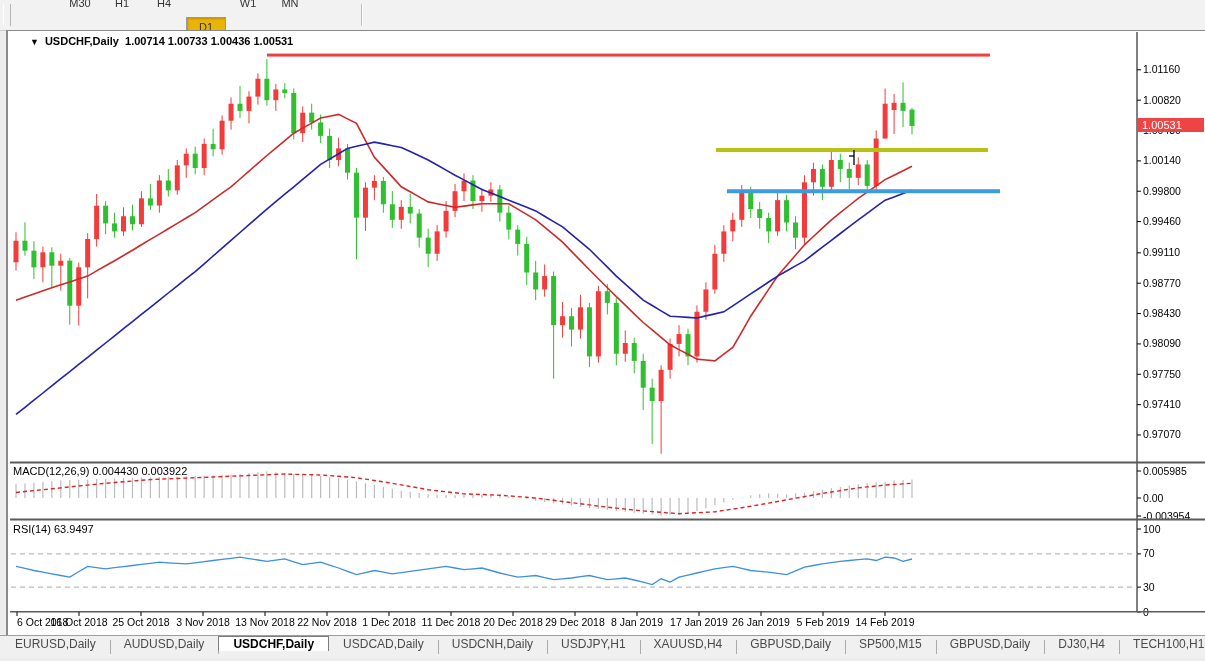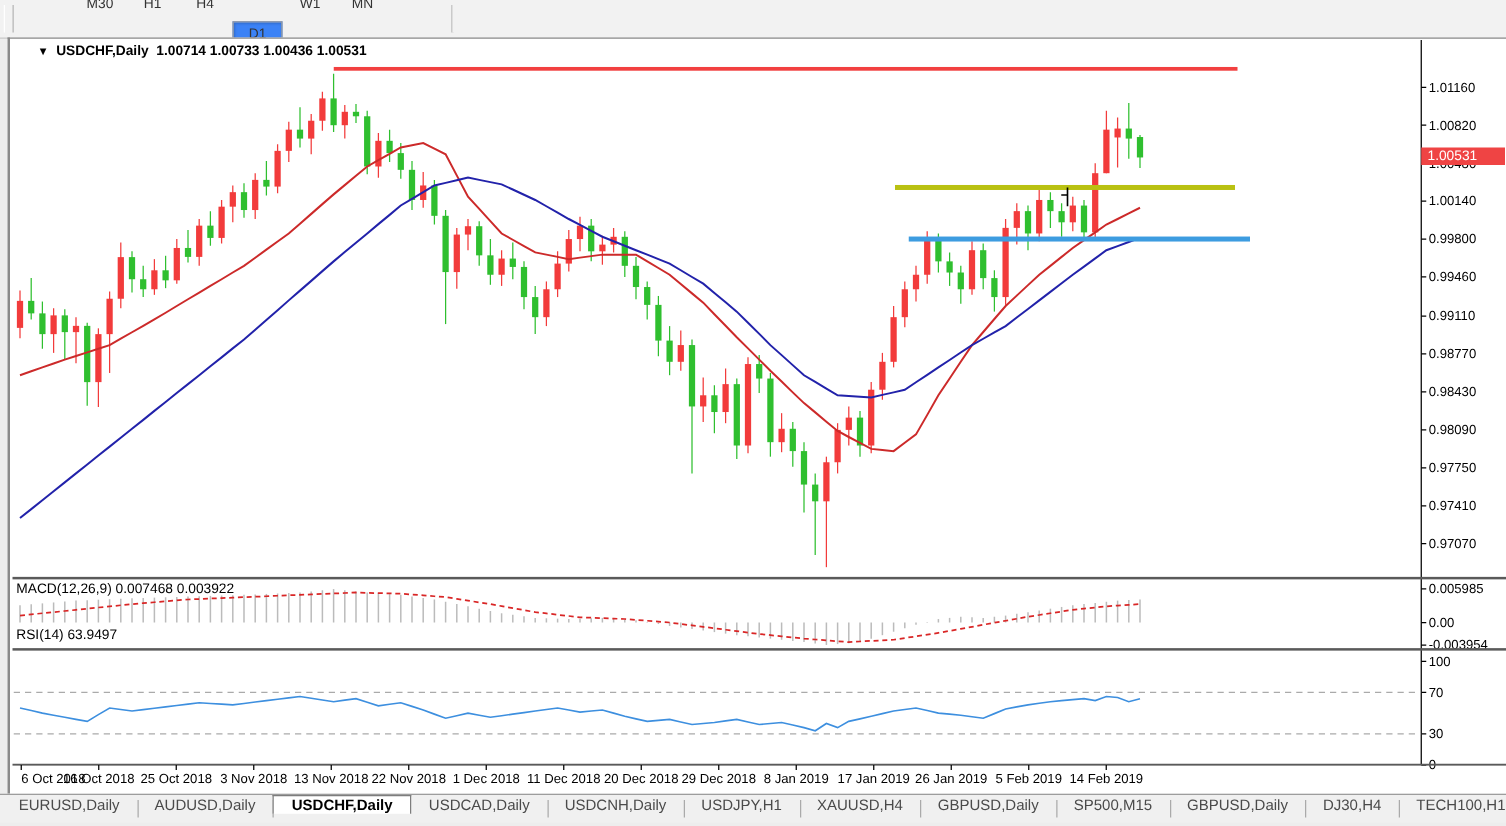--- a/index.html
+++ b/index.html
@@ -1,30 +1,30 @@
 <!DOCTYPE html>
 <html><head>
 <meta charset="utf-8">
 <style>
   html,body{margin:0;padding:0;}
   body{width:1205px;height:661px;background:#ededed;font-family:"Liberation Sans","DejaVu Sans",sans-serif;overflow:hidden;position:relative;}
   
   .toolbar{position:absolute;left:0;top:0;width:1205px;height:30px;background:#f2f2f2;border-bottom:1px solid #c8c8c8;display:flex;align-items:center;gap:44px;}
   .tb-grip{width:6px;height:22px;margin:0 4px 0 3px;border-left:1px solid #fff;border-right:1px solid #b5b5b5;}
   .tf-btn{min-width:26px;padding:3px 6px;margin:0 1px;font-size:11px;color:#333;text-align:center;border:1px solid transparent;background:transparent;cursor:default;}
-  .tf-btn.active{background:#3b82f6;border:1px solid #9a9a9a;box-shadow:inset 1px 1px 2px rgba(0,0,0,0.18);margin-top:24px;}
+  .tf-btn.active{background:#eab308;border:1px solid #9a9a9a;box-shadow:inset 1px 1px 2px rgba(0,0,0,0.18);margin-top:24px;}
   .tb-sep{width:1px;height:22px;background:#bdbdbd;border-right:1px solid #fff;margin:0 6px;}
   
   .chartwin{position:absolute;left:6px;top:30px;width:1199px;height:604px;background:#fff;border-left:2px solid #8a8a8a;border-top:1px solid #8a8a8a;border-right:1px solid #b0b0b0;}
   .chartwin svg{position:absolute;left:0;top:0;}
   .overlay{position:absolute;font-size:11px;color:#000;white-space:nowrap;z-index:5;}
   .title-ov{left:6px;top:4px;font-weight:bold;margin-left:16px;}
   .title-ov .caret{font-size:9px;margin-right:6px;}
   .macd-ov{left:5px;top:434px;}
-  .rsi-ov{left:5px;top:471px;text-align:right;}
+  .rsi-ov{left:5px;top:492px;text-align:right;}
   .price-badge{position:absolute;left:1129px;top:87px;width:62px;height:14px;background:#ef4444;color:#fff;font-size:11px;line-height:14px;padding-left:5px;z-index:6;}
   
   .tabbar{position:absolute;left:0;top:635px;width:1205px;height:23px;background:#f0f0f0;border-top:1px solid #9d9d9d;display:flex;align-items:flex-start;font-size:12px;color:#4a4a4a;}
   .tab{display:flex;align-items:center;padding:0 14px;position:relative;cursor:default;}
   .tab .sep{position:absolute;right:-1px;top:4px;height:14px;width:1px;background:#aaa;}
   .tab.active{background:#fff;border:1px solid #7d7d7d;border-bottom:none;color:#000;font-weight:bold;margin-top:0px;z-index:2;}
   .tab-stub{width:10px;border-right:1px solid #aaa;}
   .statusbar{position:absolute;left:0;top:658px;width:1205px;height:3px;background:#ededed;}
 </style>
 </head>
@@ -432,21 +432,21 @@
       <text x="759" y="625" font-size="10.5" fill="#000000" text-anchor="middle">26 Jan 2019</text>
       <line x1="821" y1="611" x2="821" y2="615" stroke="#000"></line>
       <text x="821" y="625" font-size="10.5" fill="#000000" text-anchor="middle">5 Feb 2019</text>
       <line x1="883" y1="611" x2="883" y2="615" stroke="#000"></line>
       <text x="883" y="625" font-size="10.5" fill="#000000" text-anchor="middle">14 Feb 2019</text>
     </svg>
   <div class="overlay title-ov">
     <span class="caret">▼</span><span>USDCHF,Daily</span>&nbsp;&nbsp;<span>1.00714 1.00733 1.00436 1.00531</span>
   </div>
   <div class="overlay macd-ov">
-    <span>MACD(12,26,9)</span>&nbsp;<span>0.007468</span>&nbsp;<span>0.003922</span>
+    <span>MACD(12,26,9)</span>&nbsp;<span>0.004430</span>&nbsp;<span>0.003922</span>
   </div>
   <div class="overlay rsi-ov">
     <span>RSI(14)</span>&nbsp;<span>63.9497</span>
   </div>
   <div class="price-badge">1.00531</div>
 </div>
 
 <div class="tabbar">
   <div class="tab-stub"></div>
   <div id="tabs" style="display:flex;">

